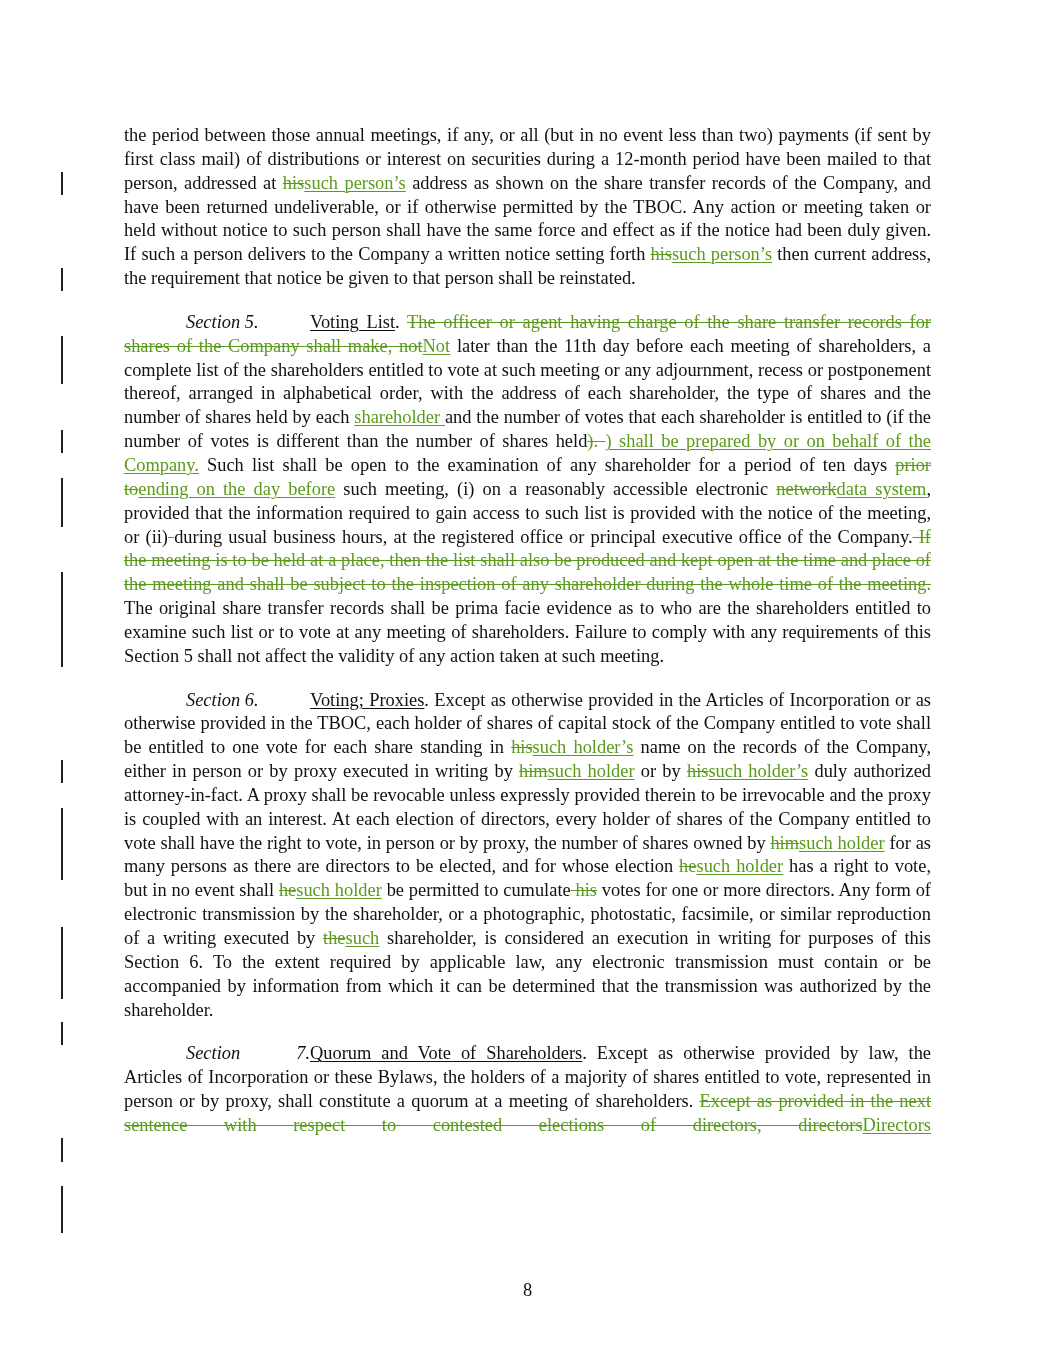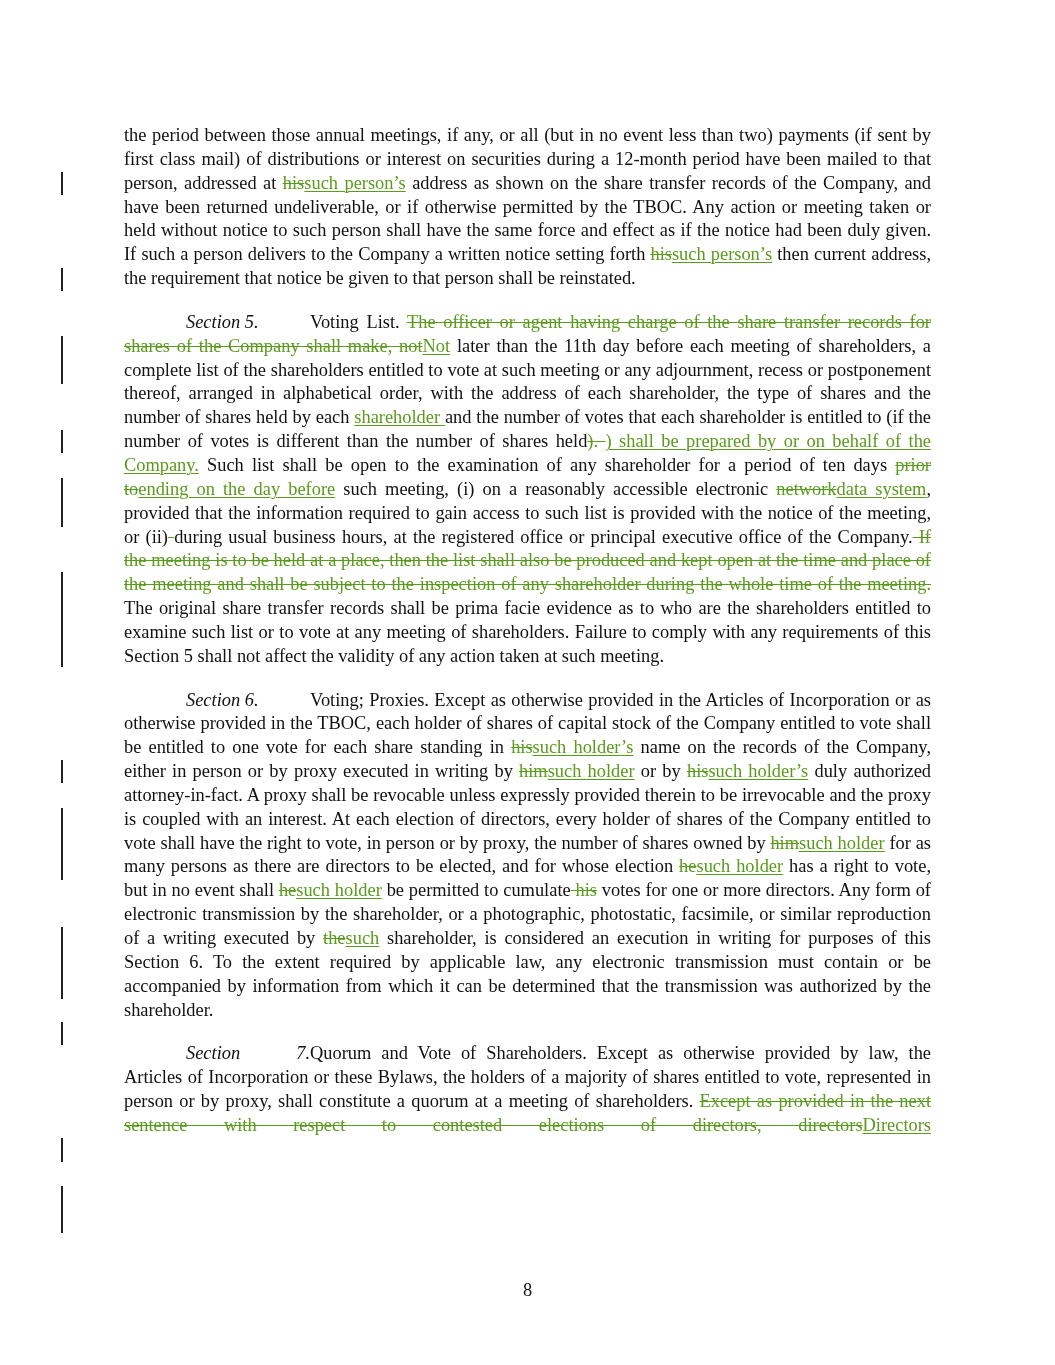--- a/index.html
+++ b/index.html
@@ -6,21 +6,21 @@
   body { width: 1055px; height: 1365px; position: relative; overflow: hidden; }
   .page { position: absolute; left: 0; top: 0; width: 1055px; height: 1034px; background: #fff; }
   .text-col {
     position: absolute; left: 124px; top: 124px; width: 807px;
     font-family: "Liberation Serif", "DejaVu Serif", serif;
     font-size: 18.4px; line-height: 23.85px; color: #111;
   }
   .para { margin: 0 0 20px 0; text-align: justify; text-align-last: left; }
   .para.last { text-align-last: justify; margin-bottom: 16px; }
   .sec-num { display: inline-block; margin-left: 62px; width: 124px; font-style: italic; }
-  .sec-title { text-decoration-thickness: 1px; text-underline-offset: 2px; }
+  .sec-title { text-decoration: underline; text-decoration-thickness: 1px; text-underline-offset: 2px; }
   .ins { color: #5a9a1c; text-decoration: underline; text-decoration-thickness: 1px; text-underline-offset: 2px; }
   .del { color: #5a9a1c; text-decoration: line-through; text-decoration-thickness: 1px; }
   .change-bar { position: absolute; left: 61px; width: 2px; background: #222; }
   .page-number {
     position: absolute; top: 1280px; left: 0; width: 1055px; text-align: center;
     font-family: "Liberation Serif", "DejaVu Serif", serif; font-size: 18.4px; color: #111;
   }
 </style>
 </head>
 <body>

